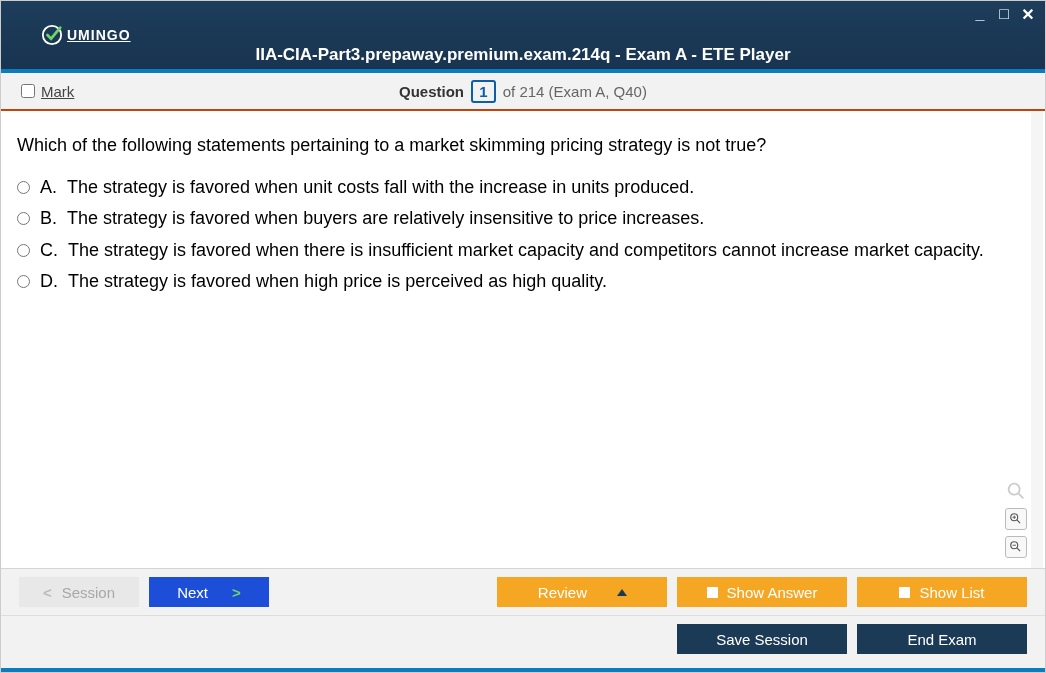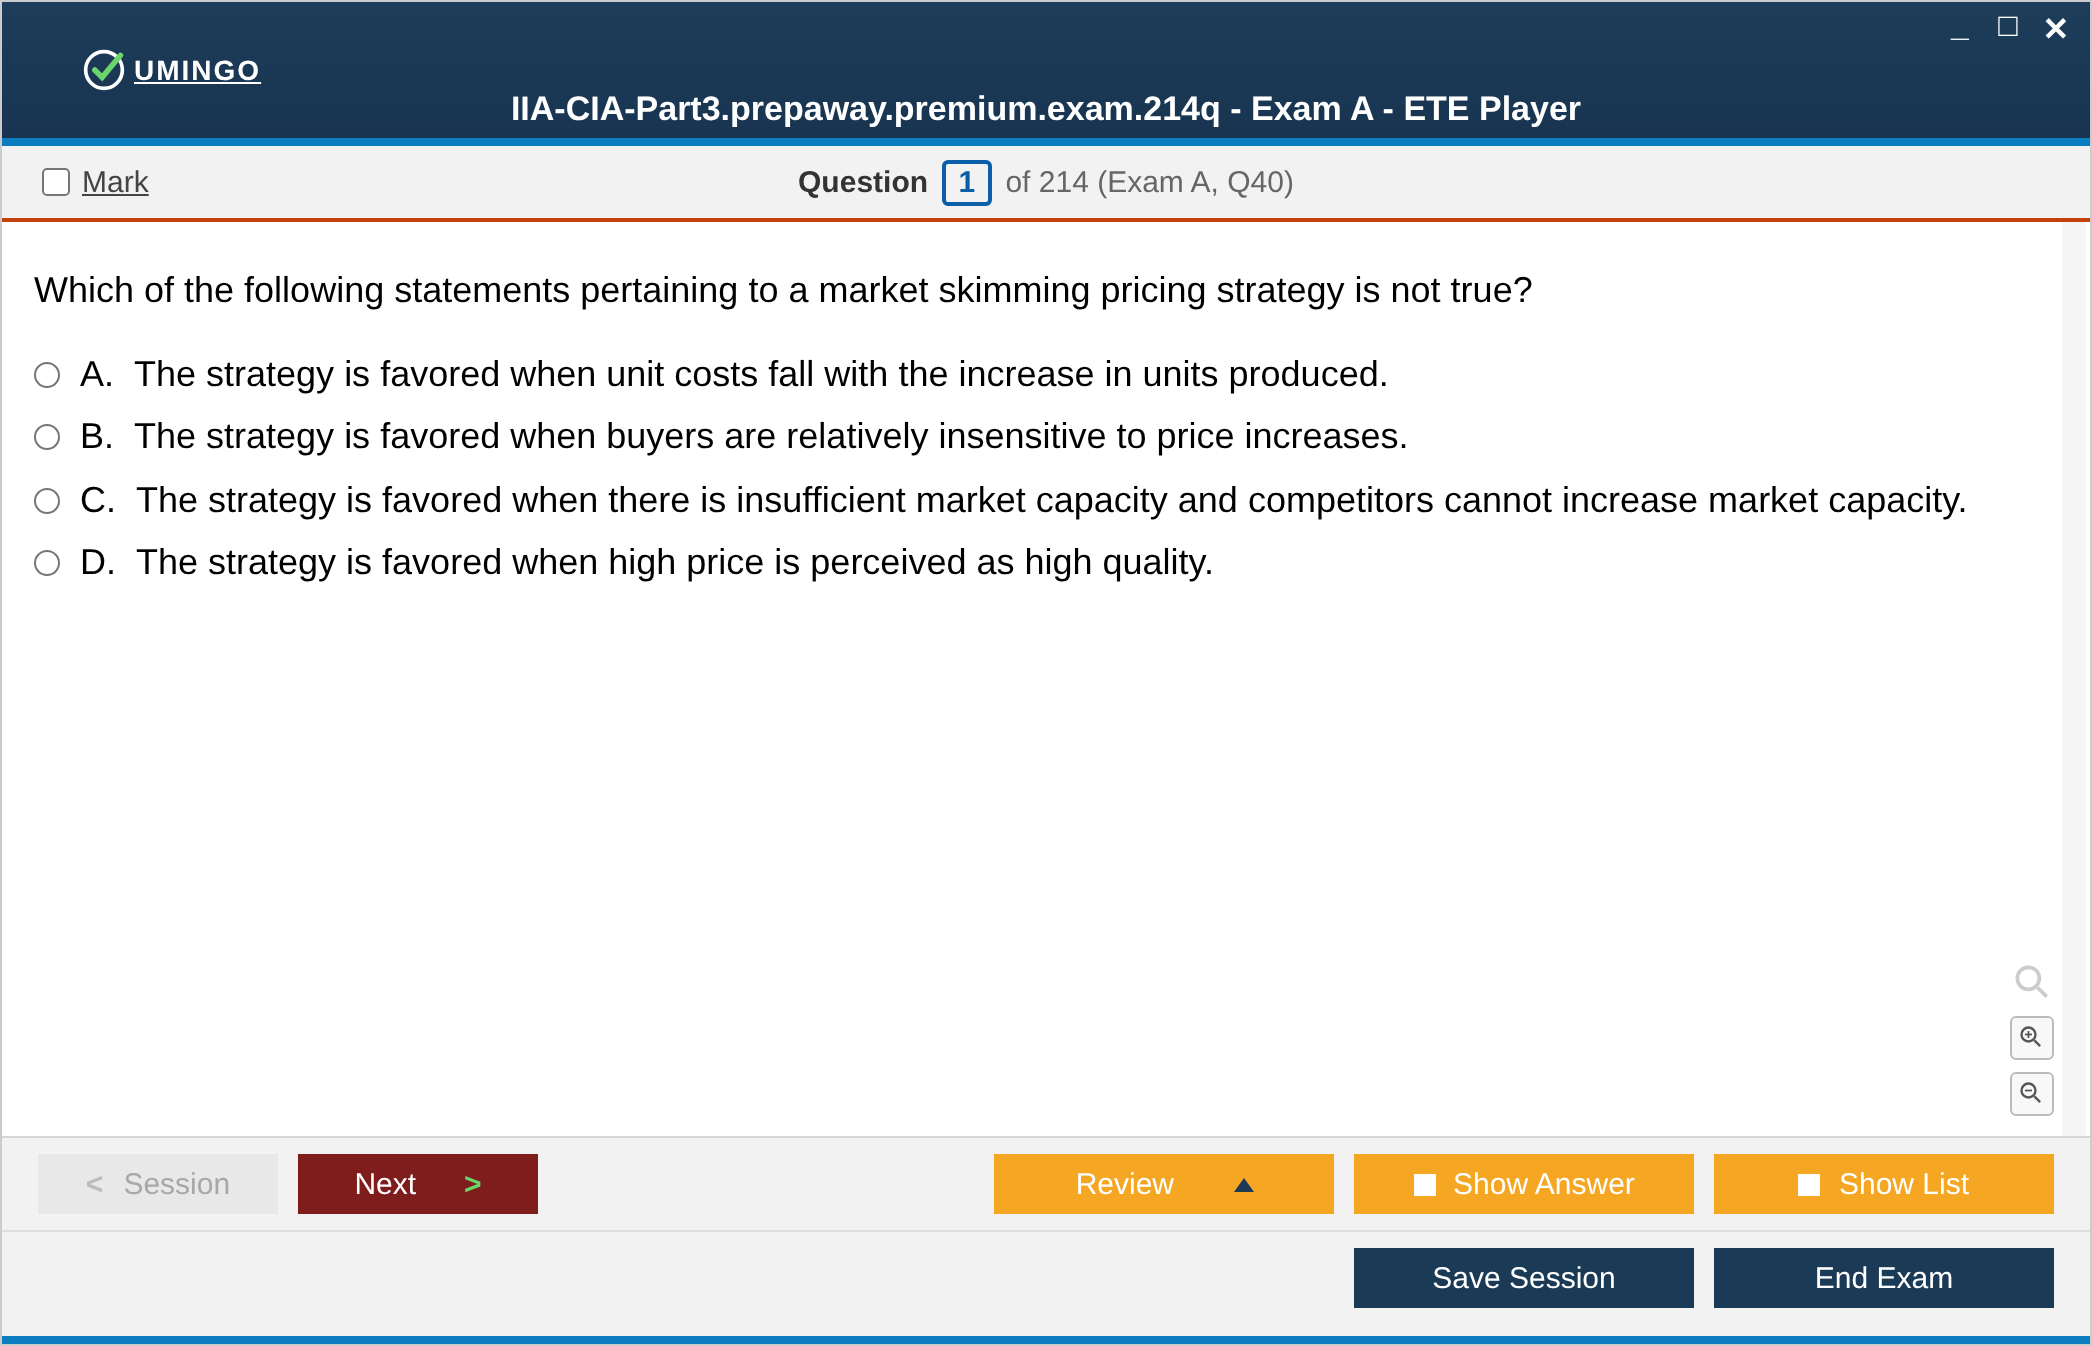--- a/index.html
+++ b/index.html
@@ -173,21 +173,21 @@
   }
   .btn-prev {
     background: #e8e8e8;
     color: #a8a8a8;
     min-width: 120px;
     gap: 10px;
     justify-content: center;
   }
   .btn-prev .chev { color: #bbb; font-weight: bold; }
   .btn-next {
-    background: #7f1d1d;
+    background: #1d4ed8;
     min-width: 120px;
     gap: 24px;
     justify-content: center;
   }
   .btn-next .chev { color: #6bd46b; font-weight: bold; }
   .btn-orange {
     background: #f5a623;
     min-width: 170px;
     gap: 9px;
   }

